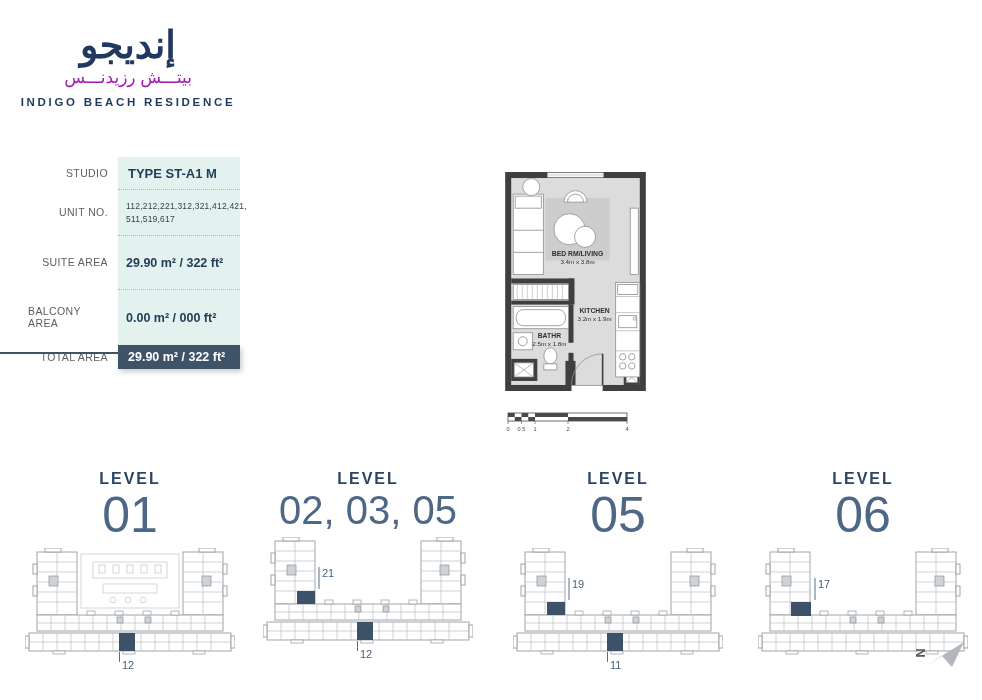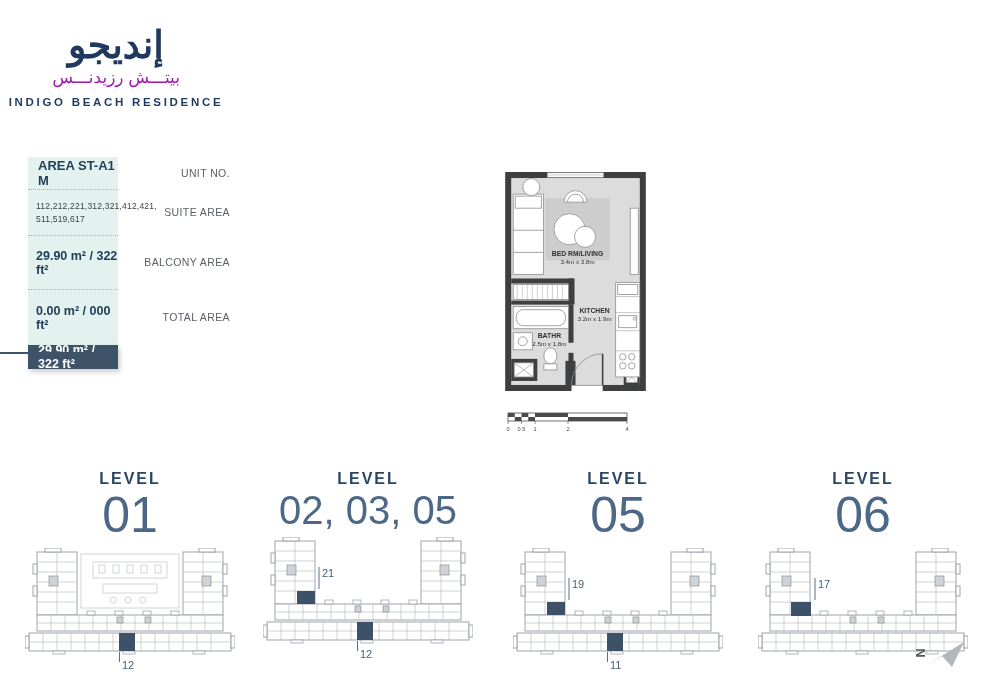--- a/index.html
+++ b/index.html
@@ -1,21 +1,21 @@
 <!DOCTYPE html>
 <html><head>
 <meta charset="utf-8">
 <style>
   html,body{margin:0;padding:0;background:#ffffff;}
   .page{position:relative;width:982px;height:700px;background:#ffffff;overflow:hidden;
         font-family:"Liberation Sans", sans-serif;}
   .abs{position:absolute;}
 
   
-  .logo{left:4px;top:26px;width:224px;text-align:center;}
+  .logo{left:16px;top:26px;width:224px;text-align:center;}
   .logo-ar-main{font-size:38px;font-weight:bold;color:#21395e;line-height:1.05;direction:rtl;}
   .logo-ar-sub{font-size:17px;color:#a21caf;margin-top:1px;direction:rtl;}
   .logo-en{font-size:11.5px;font-weight:bold;color:#1d3a5e;letter-spacing:0.235em;margin-top:8px;white-space:nowrap;}
 
   
   .spec{left:28px;top:157px;display:grid;grid-template-columns:90px 122px;
         grid-template-rows:32px 46px 54px 56px 24px;}
   .tl{display:flex;align-items:center;justify-content:flex-end;padding-right:10px;
       font-size:10.5px;color:#5a5f64;letter-spacing:0.4px;}
   .tv{display:flex;align-items:center;background:#e3f2ef;padding-left:10px;
@@ -109,21 +109,22 @@
     </defs>
   </svg>
 
   <div class="abs logo">
     <div class="logo-ar-main">إنديجو</div>
     <div class="logo-ar-sub">بيتـــش رزيدنـــس</div>
     <div class="logo-en">INDIGO BEACH RESIDENCE</div>
   </div>
 
   <div class="abs spec">
-    <div class="tv" style="font-size:13px;">AREA ST-A1 M</div>
+    <div class="tl">STUDIO</div>
+    <div class="tv" style="font-size:13px;">TYPE ST-A1 M</div>
     <div class="tl">UNIT NO.</div>
     <div class="tv units dotted">112,212,221,312,321,412,421,
 511,519,617</div>
     <div class="tl">SUITE AREA</div>
     <div class="tv dotted">29.90 m² / 322 ft²</div>
     <div class="tl">BALCONY AREA</div>
     <div class="tv dotted">0.00 m² / 000 ft²</div>
     <div class="tl">TOTAL AREA</div>
     <div class="tv dark">29.90 m² / 322 ft²</div>
   </div>

